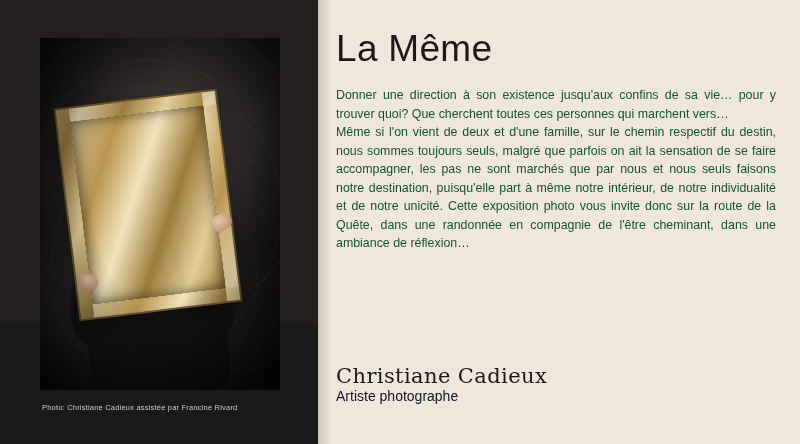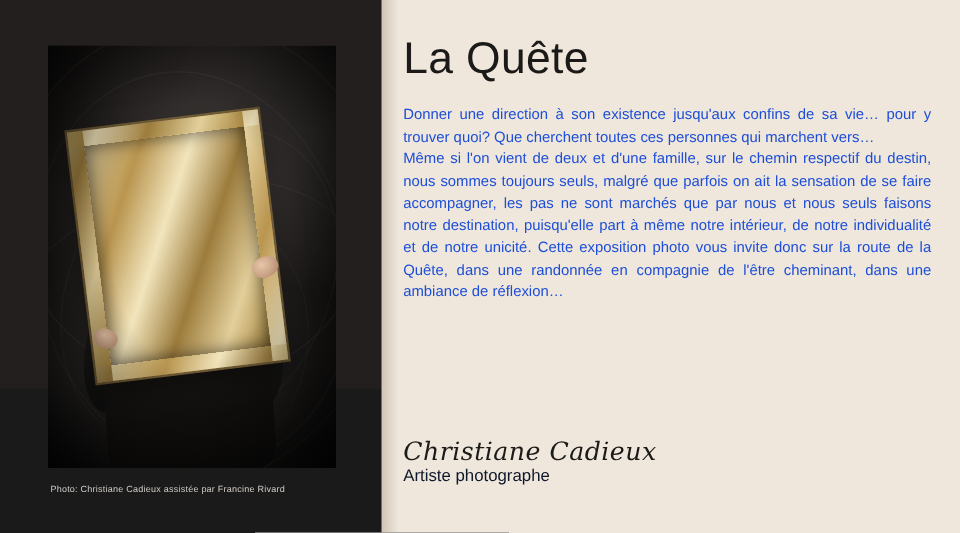--- a/index.html
+++ b/index.html
@@ -170,29 +170,28 @@
     font-weight: normal;
     letter-spacing: 0.3px;
     margin: 0;
   }
   .body-copy {
     position: absolute;
     left: 18px; top: 86px;
     width: 440px;
     font-size: 12.4px;
     line-height: 18.5px;
-    color: #1d4ed8;
+    color: #14532d;
     text-align: justify;
   }
   .body-copy p { margin: 0; }
   .signature {
     position: absolute;
     left: 18px; top: 364px;
     font-family: "DejaVu Serif", serif;
-    font-style: italic;
     font-size: 21px;
     color: #1c1a18;
     letter-spacing: 0.4px;
   }
   .role {
     position: absolute;
     left: 18px; top: 388px;
     font-size: 14px;
     color: #0f172a;
   }
@@ -230,21 +229,21 @@
       <div class="hand-l"></div>
       <div class="hand-r"></div>
 
       <div class="vignette"></div>
     </div>
     <div class="photo-credit">Photo: Christiane Cadieux assistée par Francine Rivard</div>
   </div>
 
   <div class="right-panel">
     <div class="edge-shade"></div>
-    <h1 class="title">La Quête</h1>
+    <h1 class="title">La Même</h1>
     <div class="body-copy">
       <p>Donner une direction à son existence jusqu'aux confins de sa vie… pour y trouver quoi? Que cherchent toutes ces personnes qui marchent vers…</p>
       <p>Même si l'on vient de deux et d'une famille, sur le chemin respectif du destin, nous sommes toujours seuls, malgré que parfois on ait la sensation de se faire accompagner, les pas ne sont marchés que par nous et nous seuls faisons notre destination, puisqu'elle part à même notre intérieur, de notre individualité et de notre unicité. Cette exposition photo vous invite donc sur la route de la Quête, dans une randonnée en compagnie de l'être cheminant, dans une ambiance de réflexion…</p>
     </div>
     <div class="signature">Christiane Cadieux</div>
     <div class="role">Artiste photographe</div>
   </div>
 
 </div>
 

